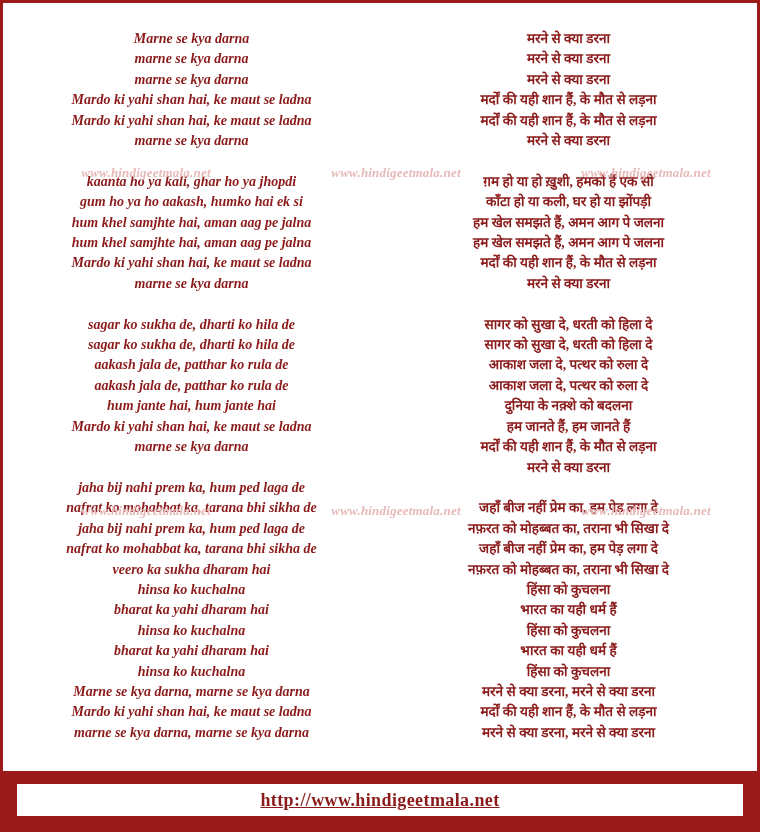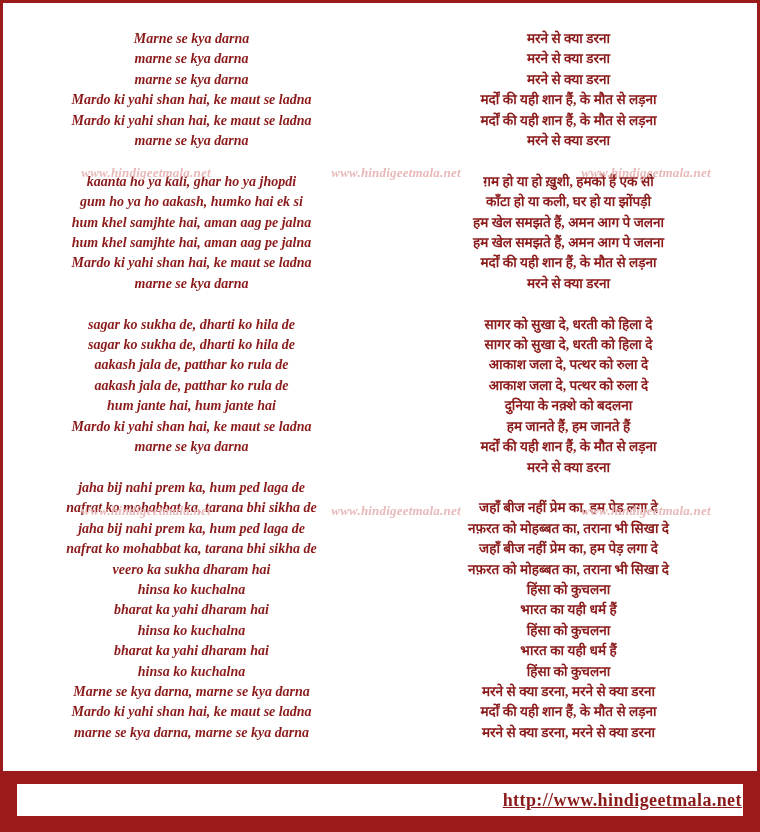--- a/index.html
+++ b/index.html
@@ -95,21 +95,21 @@
     display: flex;
     align-items: center;
     justify-content: center;
   }
   .footer-inner {
     background: #ffffff;
     width: 96%;
     height: 30px;
     display: flex;
     align-items: center;
-    justify-content: flex-end;
+    justify-content: center;
     border: 1px solid #ffffff;
   }
   .footer-link {
     color: #8b1a1a;
     font-family: "Liberation Serif", serif;
     font-weight: bold;
     font-size: 18px;
     text-decoration: underline;
     letter-spacing: 0.4px;
   }

